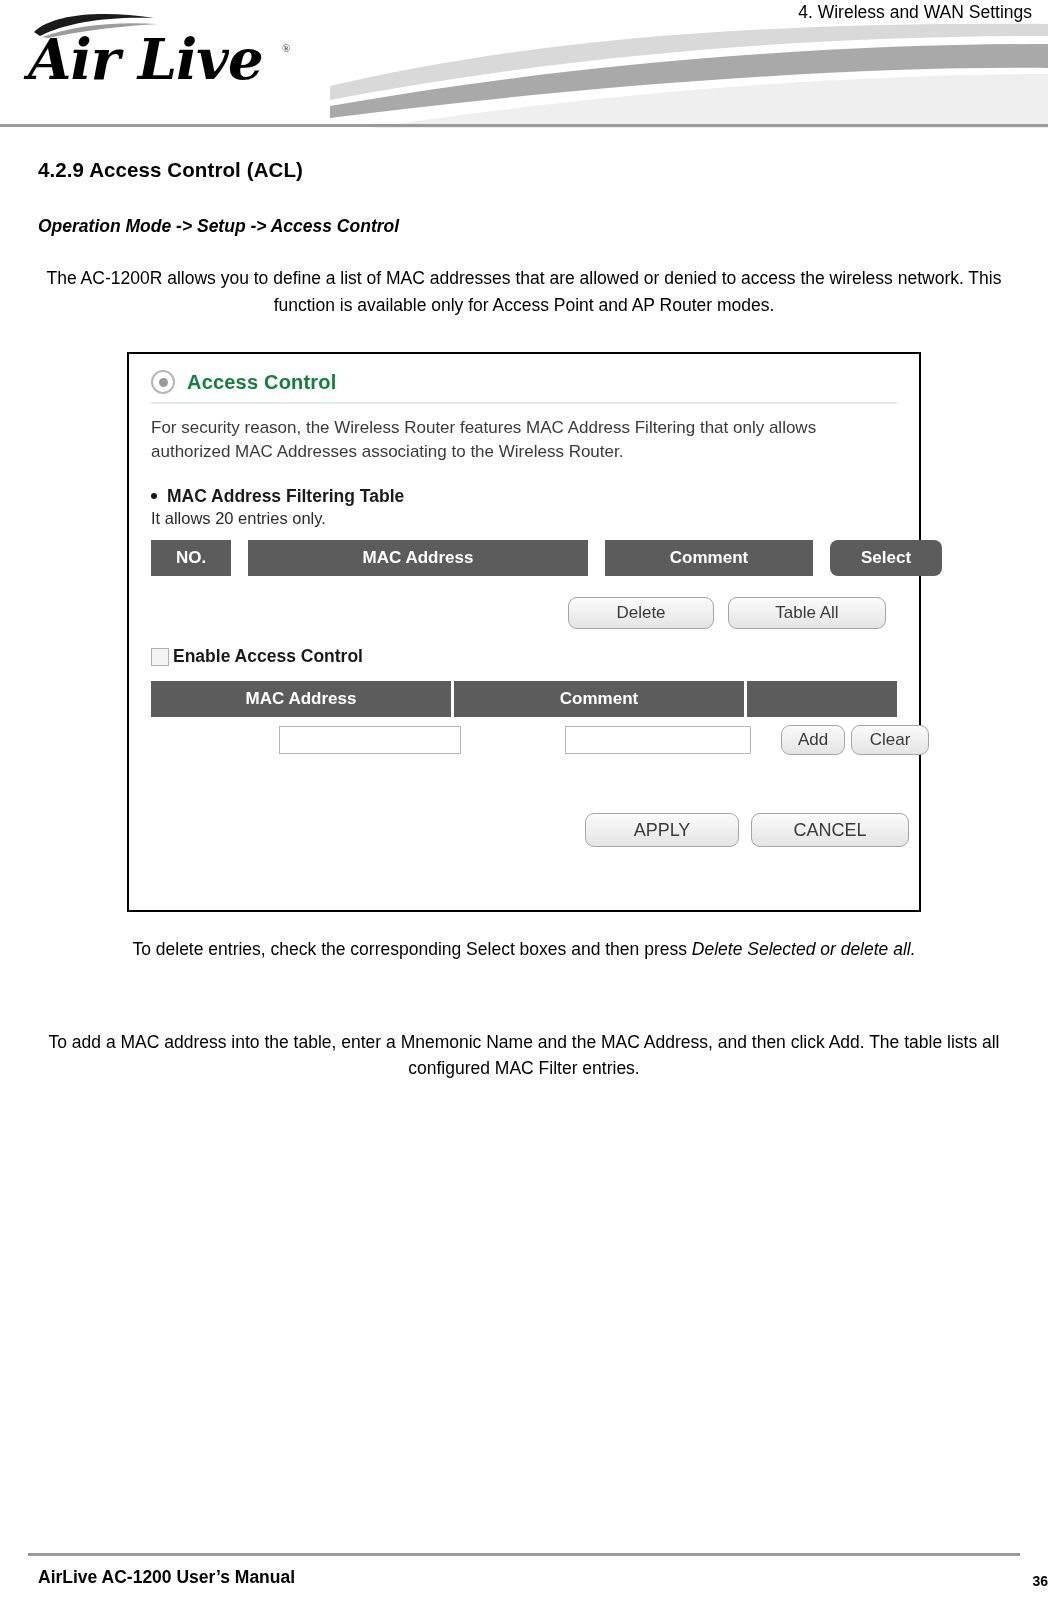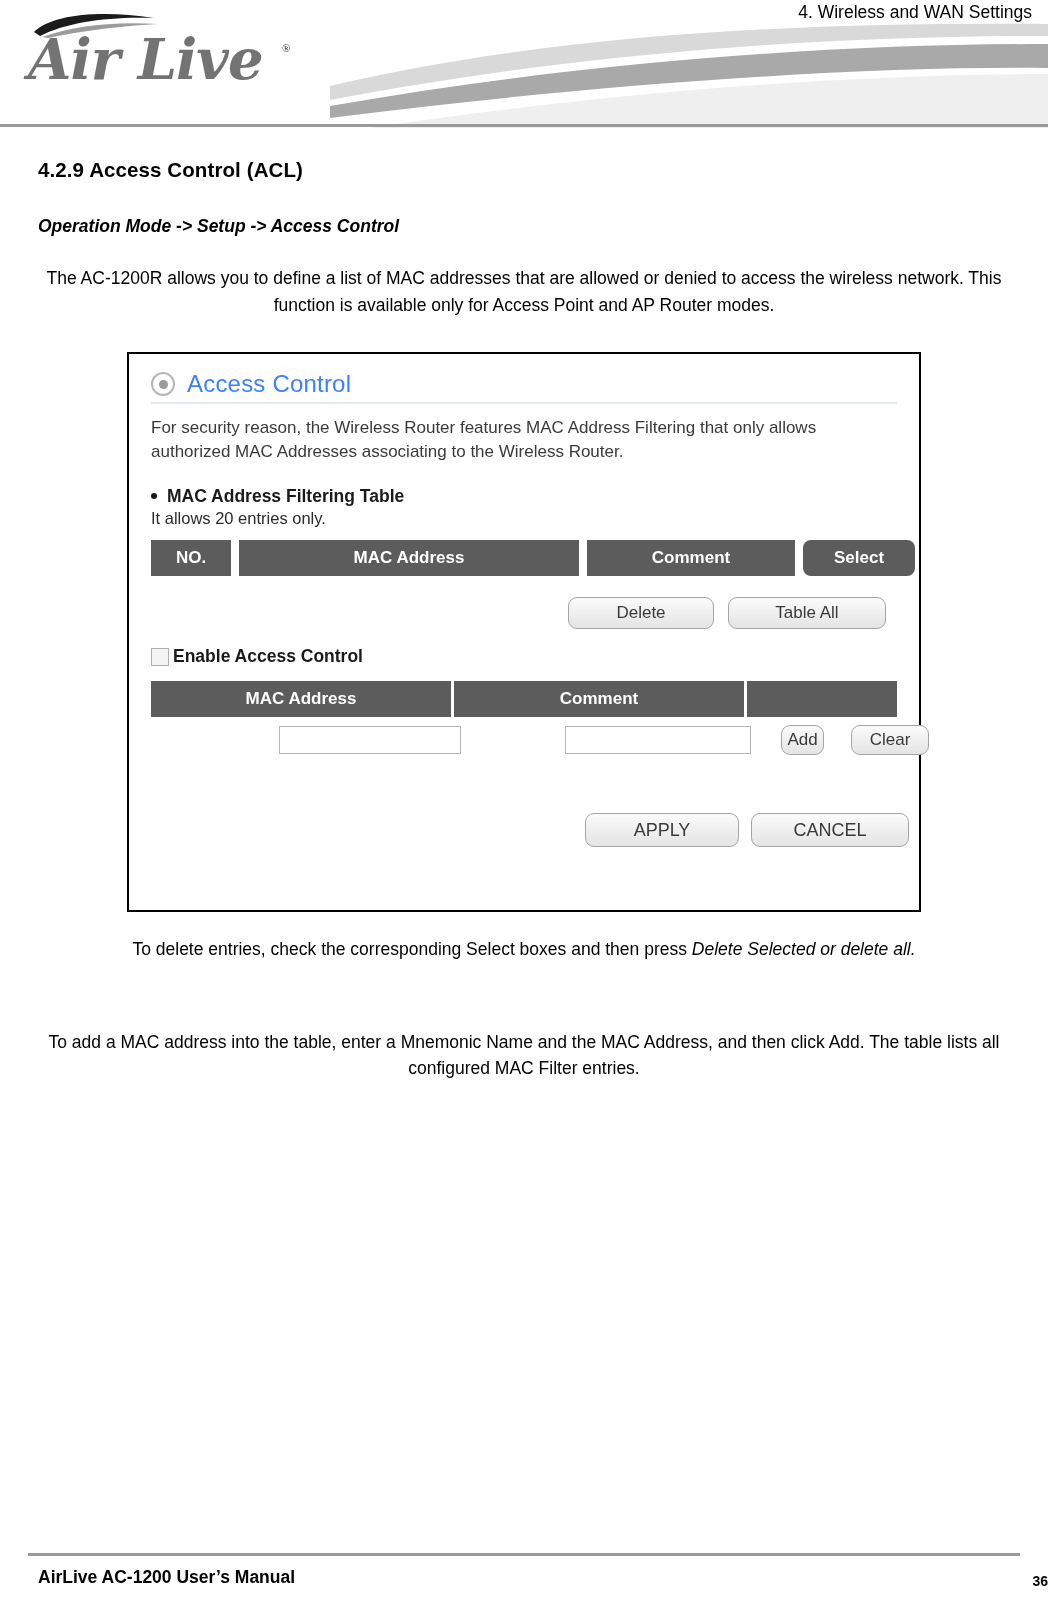--- a/index.html
+++ b/index.html
@@ -46,21 +46,21 @@
   }
   .logo-text {
     position: absolute;
     left: 4px;
     top: 16px;
     font-family: "DejaVu Serif", serif;
     font-style: italic;
     font-weight: bold;
     font-size: 56px;
     letter-spacing: -1px;
-    color: #737373;
+    color: #000000;
     white-space: nowrap;
   }
   .logo-reg {
     position: absolute;
     left: 258px;
     top: 32px;
     font-size: 11px;
     font-family: "Liberation Serif", serif;
     color: #333;
   }
@@ -143,23 +143,23 @@
     align-items: center;
     justify-content: center;
   }
   .sc-bullet-icon i {
     display: block;
     width: 9px; height: 9px;
     border-radius: 50%;
     background: #9a9a9a;
   }
   .sc-title {
-    font-size: 24px;
-    font-weight: normal;
-    color: #3b82f6;
+    font-size: 20px;
+    font-weight: bold;
+    color: #15803d;
     letter-spacing: 0.2px;
   }
   .sc-divider {
     position: absolute;
     left: 22px;
     top: 48px;
     width: 746px;
     height: 2px;
     background: #dfe9ef;
   }
@@ -197,21 +197,21 @@
     font-size: 16.5px;
     color: #2b2b2b;
   }
 
   
   .tbl1 {
     position: absolute;
     left: 22px;
     top: 186px;
     display: flex;
-    gap: 8px;
+    gap: 17px;
   }
   .th {
     background: #5c5c5c;
     color: #ffffff;
     font-weight: bold;
     font-size: 17px;
     height: 36px;
     display: flex;
     align-items: center;
     justify-content: center;
@@ -291,21 +291,21 @@
     background: #ffffff;
     box-sizing: border-box;
     height: 28px;
   }
   .in-mac { left: 128px; top: 0; width: 182px; }
   .in-comment { left: 414px; top: 0; width: 186px; }
   .btn-add {
     position: absolute;
     left: 630px;
     top: -1px;
-    width: 43px;
+    width: 64px;
     height: 30px;
   }
   .btn-clear {
     position: absolute;
     left: 700px;
     top: -1px;
     width: 78px;
     height: 30px;
   }
 

